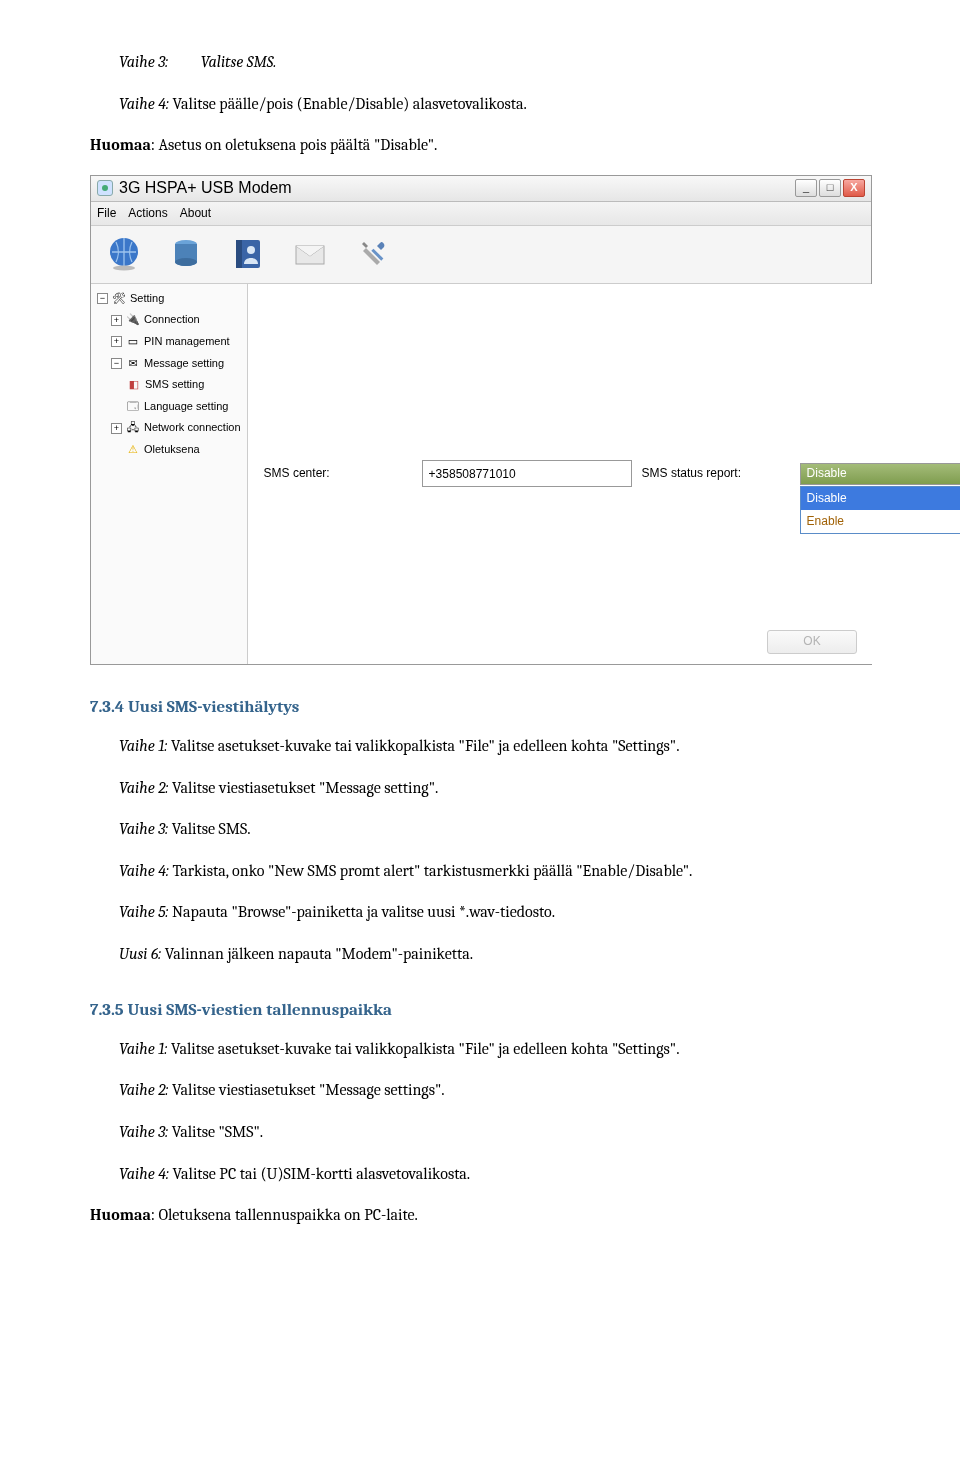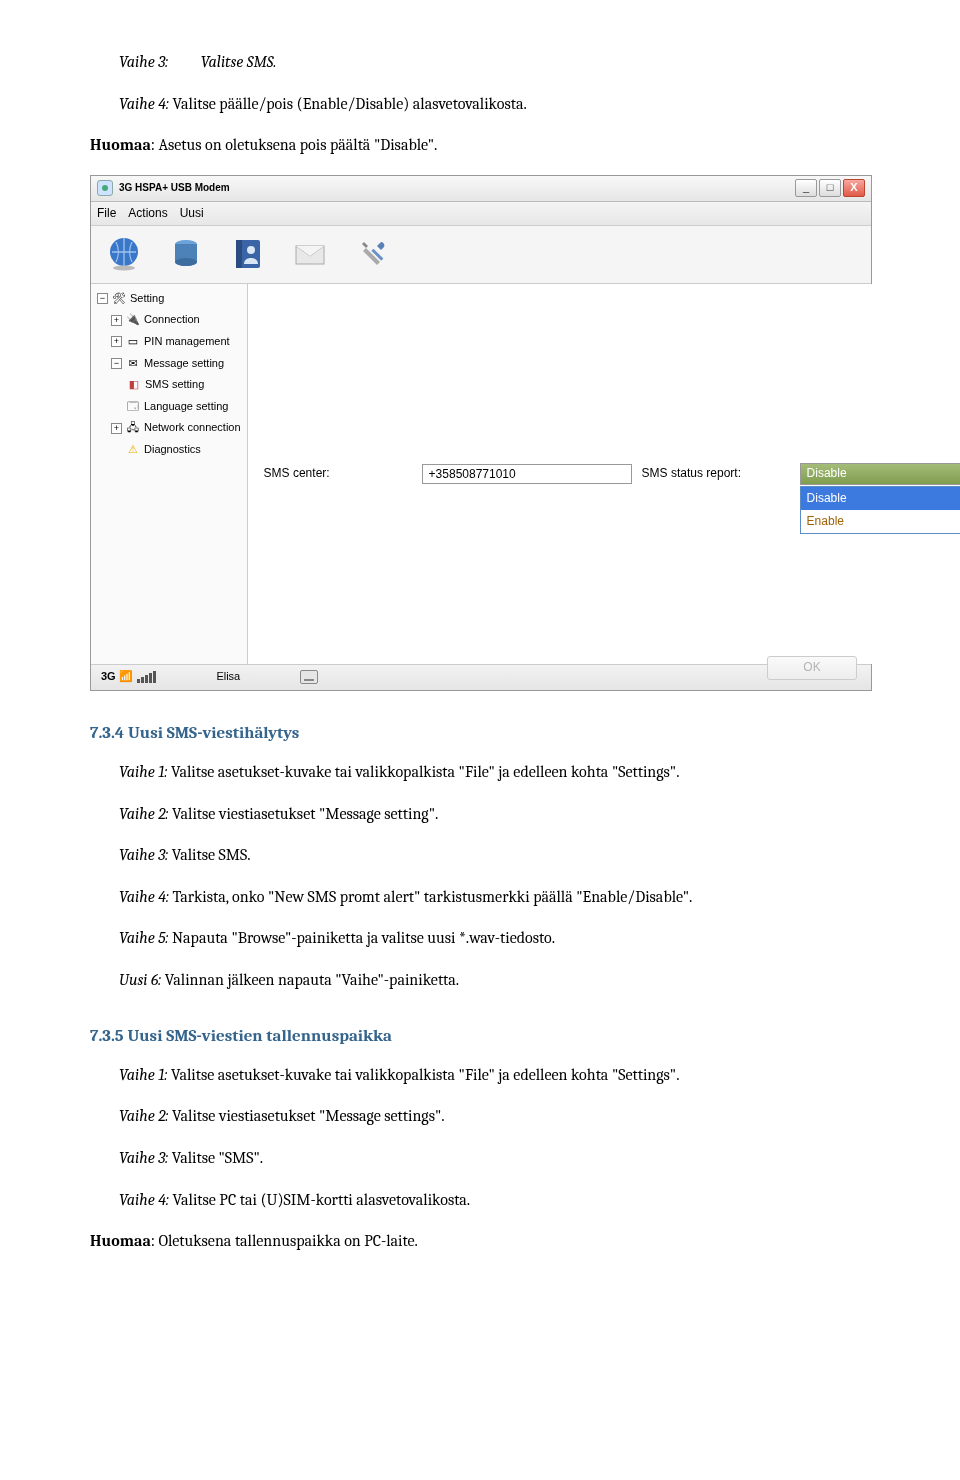--- a/index.html
+++ b/index.html
@@ -36,21 +36,21 @@
     background: linear-gradient(#f8f8f8, #e6e6e6);
     border-bottom: 1px solid #bbb;
     display: flex;
     align-items: center;
     padding: 0 6px;
     justify-content: space-between;
   }
   .titlebar-left { display: flex; align-items: center; gap: 6px; }
   .app-icon { width: 16px; height: 16px; background: #cfe2ff; border: 1px solid #8aa; border-radius: 3px; position:relative; }
   .app-icon::after { content:''; position:absolute; top:4px; left:4px; width:6px; height:6px; background:#4a7; border-radius:50%; }
-  .title-text { font-weight: bold; font-size: 10px; }
+  .title-text { font-weight: normal; font-size: 16px; }
   .win-btns { display: flex; gap: 2px; }
   .win-btn { width: 22px; height: 18px; border: 1px solid #999; background: linear-gradient(#fff,#ddd); border-radius:2px; display:flex; align-items:center; justify-content:center; font-size:11px; color:#333; }
   .close-btn { background: linear-gradient(#f7a8a0,#e05a48); border-color:#b43; color:#fff; font-weight:bold; }
   .menubar {
     height: 24px;
     background: linear-gradient(#f4f4f4,#e7e7e7);
     border-bottom: 1px solid #ccc;
     display: flex;
     align-items: center;
     padding: 0 6px;
@@ -86,21 +86,21 @@
     flex: 1;
     padding: 14px 16px;
     background: #fff;
     display: flex;
     flex-direction: row;
     gap: 10px;
   }
   .form-row { display: flex; align-items: center; gap: 8px; }
   .form-label { width: 150px; font-size: 12px; }
   .text-input {
-    width: 210px; height: 20px;
+    width: 210px; height: 27px;
     border: 1px solid #999;
     background: #fff;
     padding: 2px 6px;
     font-size: 12px;
     font-family: Tahoma, Arial, sans-serif;
   }
   .select-box {
     width: 210px; height: 22px;
     border: 1px solid #999;
     background: linear-gradient(#a4bc79,#7f9d4f);
@@ -191,21 +191,21 @@
     </div>
     <div class="win-btns">
       <div class="win-btn">_</div>
       <div class="win-btn">□</div>
       <div class="win-btn close-btn">X</div>
     </div>
   </div>
   <div class="menubar">
     <span>File</span>
     <span>Actions</span>
-    <span>Uusi</span>
+    <span>About</span>
   </div>
   <div class="toolbar">
     <div class="tool-icon">
         <svg viewBox="0 0 40 40">
           <circle cx="20" cy="18" r="14" fill="#3b77c9"></circle>
           <path d="M8 18h24M20 4v28M12 8c3 6 3 14 0 20M28 8c-3 6-3 14 0 20" stroke="#9dc4ee" stroke-width="1.3" fill="none"></path>
           <ellipse cx="20" cy="34" rx="11" ry="2.5" fill="#bbb"></ellipse>
         </svg>
       </div>
     <div class="tool-icon">
@@ -271,21 +271,21 @@
         <span class="tree-label">Language setting</span>
       </div>
       <div class="tree-item tree-indent">
         <span class="exp">+</span>
         <span class="tree-icon">🖧</span>
         <span class="tree-label">Network connection</span>
       </div>
       <div class="tree-item tree-indent">
         <span style="width:11px;"></span>
         <span class="tree-icon" style="color:#e6b000;">⚠</span>
-        <span class="tree-label">Diagnostics</span>
+        <span class="tree-label">Oletuksena</span>
       </div>
     </div>
     <div class="content">
       <div class="form-row">
         <div class="form-label">SMS center:</div>
         <input class="text-input" value="+358508771010" style="">
       </div>
       <div class="form-row">
         <div class="form-label">SMS status report:</div>
         <div class="select-box">
@@ -300,56 +300,41 @@
       <div class="form-row">
         <div class="form-label">New  SMS storage:</div>
         <div class="select-box plain">
           <span>PC</span>
           <span class="select-arrow">▼</span>
         </div>
       </div>
     </div>
   </div>
   <div class="ok-btn">OK</div>
-  <div class="statusbar">
-    <div class="sig">
-      <span>3G</span>
-      <span>📶</span>
-      <span class="bars">
-          <span class="b1"></span>
-          <span class="b2"></span>
-          <span class="b3"></span>
-          <span class="b4"></span>
-          <span class="b5"></span>
-        </span>
-    </div>
-    <div class="carrier">Elisa</div>
-    <span class="mini-dev"></span>
-  </div>
 </div>
 
 <div class="h3">7.3.4 Uusi SMS-viestihälytys</div>
 
 <div class="para">
   <span class="ital">Vaihe 1:</span><span> Valitse asetukset-kuvake tai valikkopalkista "File" ja edelleen kohta "Settings".</span>
 </div>
 <div class="para">
   <span class="ital">Vaihe 2:</span><span> Valitse viestiasetukset "Message setting".</span>
 </div>
 <div class="para">
   <span class="ital">Vaihe 3:</span><span> Valitse SMS.</span>
 </div>
 <div class="para">
   <span class="ital">Vaihe 4:</span><span> Tarkista, onko "New SMS promt alert" tarkistusmerkki päällä "Enable/Disable".</span>
 </div>
 <div class="para">
   <span class="ital">Vaihe 5:</span><span> Napauta "Browse"-painiketta ja valitse uusi *.wav-tiedosto.</span>
 </div>
 <div class="para">
-  <span class="ital">Uusi 6:</span><span> Valinnan jälkeen napauta "Vaihe"-painiketta.</span>
+  <span class="ital">Uusi 6:</span><span> Valinnan jälkeen napauta "Modem"-painiketta.</span>
 </div>
 
 <div class="h3">7.3.5 Uusi SMS-viestien tallennuspaikka</div>
 
 <div class="para">
   <span class="ital">Vaihe 1:</span><span> Valitse asetukset-kuvake tai valikkopalkista "File" ja edelleen kohta "Settings".</span>
 </div>
 <div class="para">
   <span class="ital">Vaihe 2:</span><span> Valitse viestiasetukset "Message settings".</span>
 </div>

